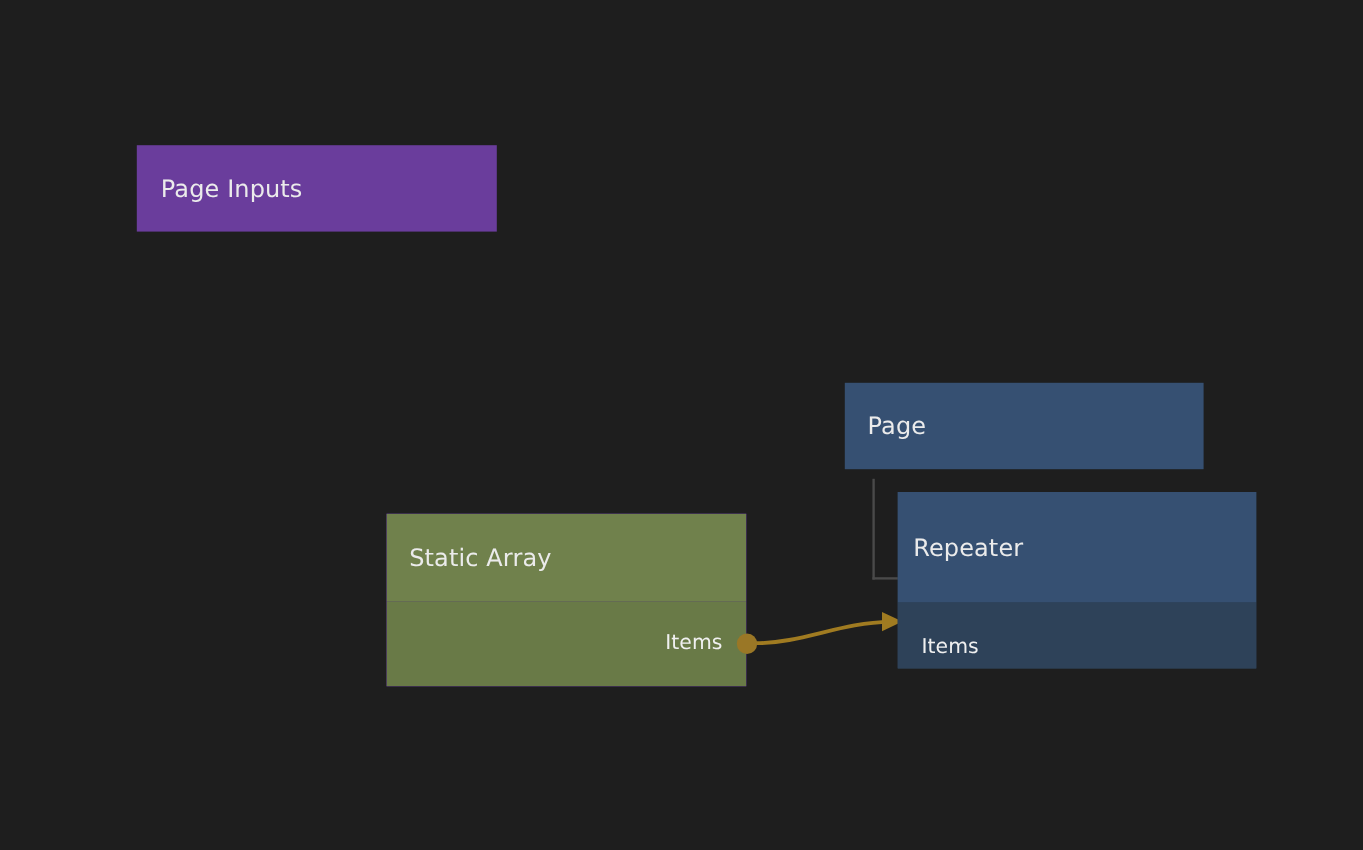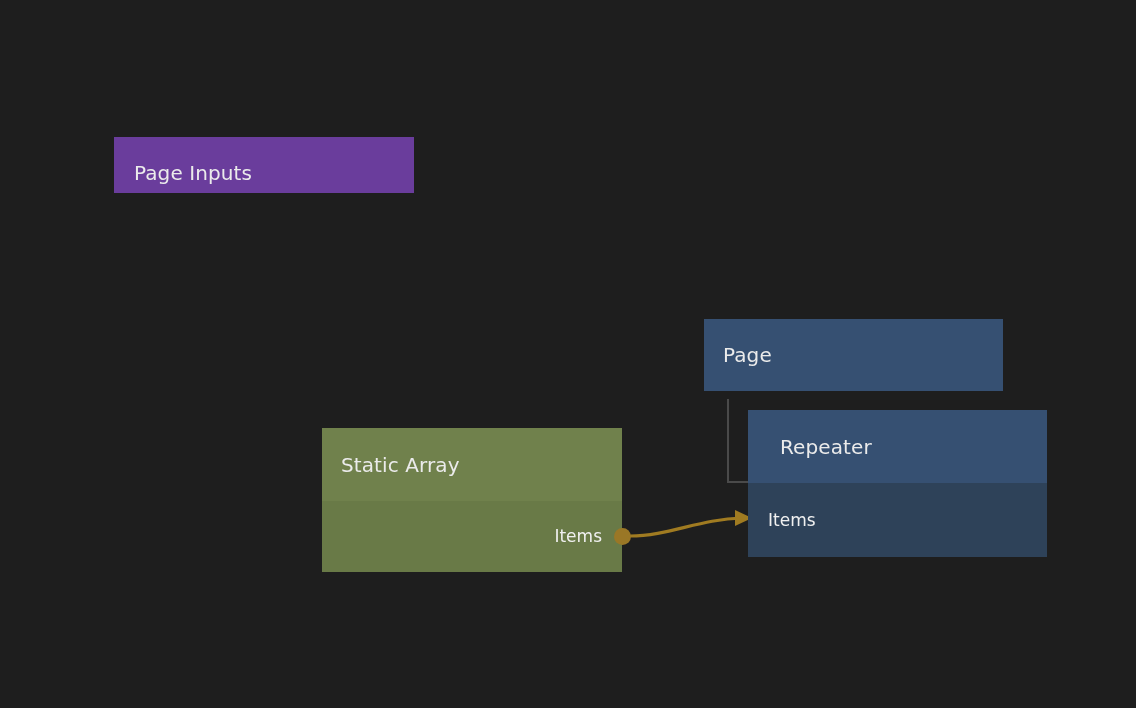--- a/index.html
+++ b/index.html
@@ -54,23 +54,23 @@
   .port-row.out {
     justify-content: flex-end;
   }
   .port-row.in {
     justify-content: flex-start;
   }
 
   
   #node-page-inputs {
     left: 114px;
-    top: 137px;
+    top: 121px;
     width: 300px;
-    height: 56px;
+    height: 72px;
     background: #6a3d9c;
   }
   #node-page-inputs .node-header {
     height: 72px;
     padding-left: 20px;
   }
 
   
   #node-page {
     left: 704px;
@@ -86,22 +86,22 @@
 
   
   #node-repeater {
     left: 748px;
     top: 410px;
     width: 299px;
     height: 147px;
     background: #2e4259;
   }
   #node-repeater .node-header {
-    height: 73px;
-    padding-left: 32px;
+    height: 92px;
+    padding-left: 13px;
     background: #365072;
     text-align: right;
   }
   #node-repeater .port-row {
     height: 74px;
     padding-left: 20px;
     background: #2e4259;
   }
 
   

